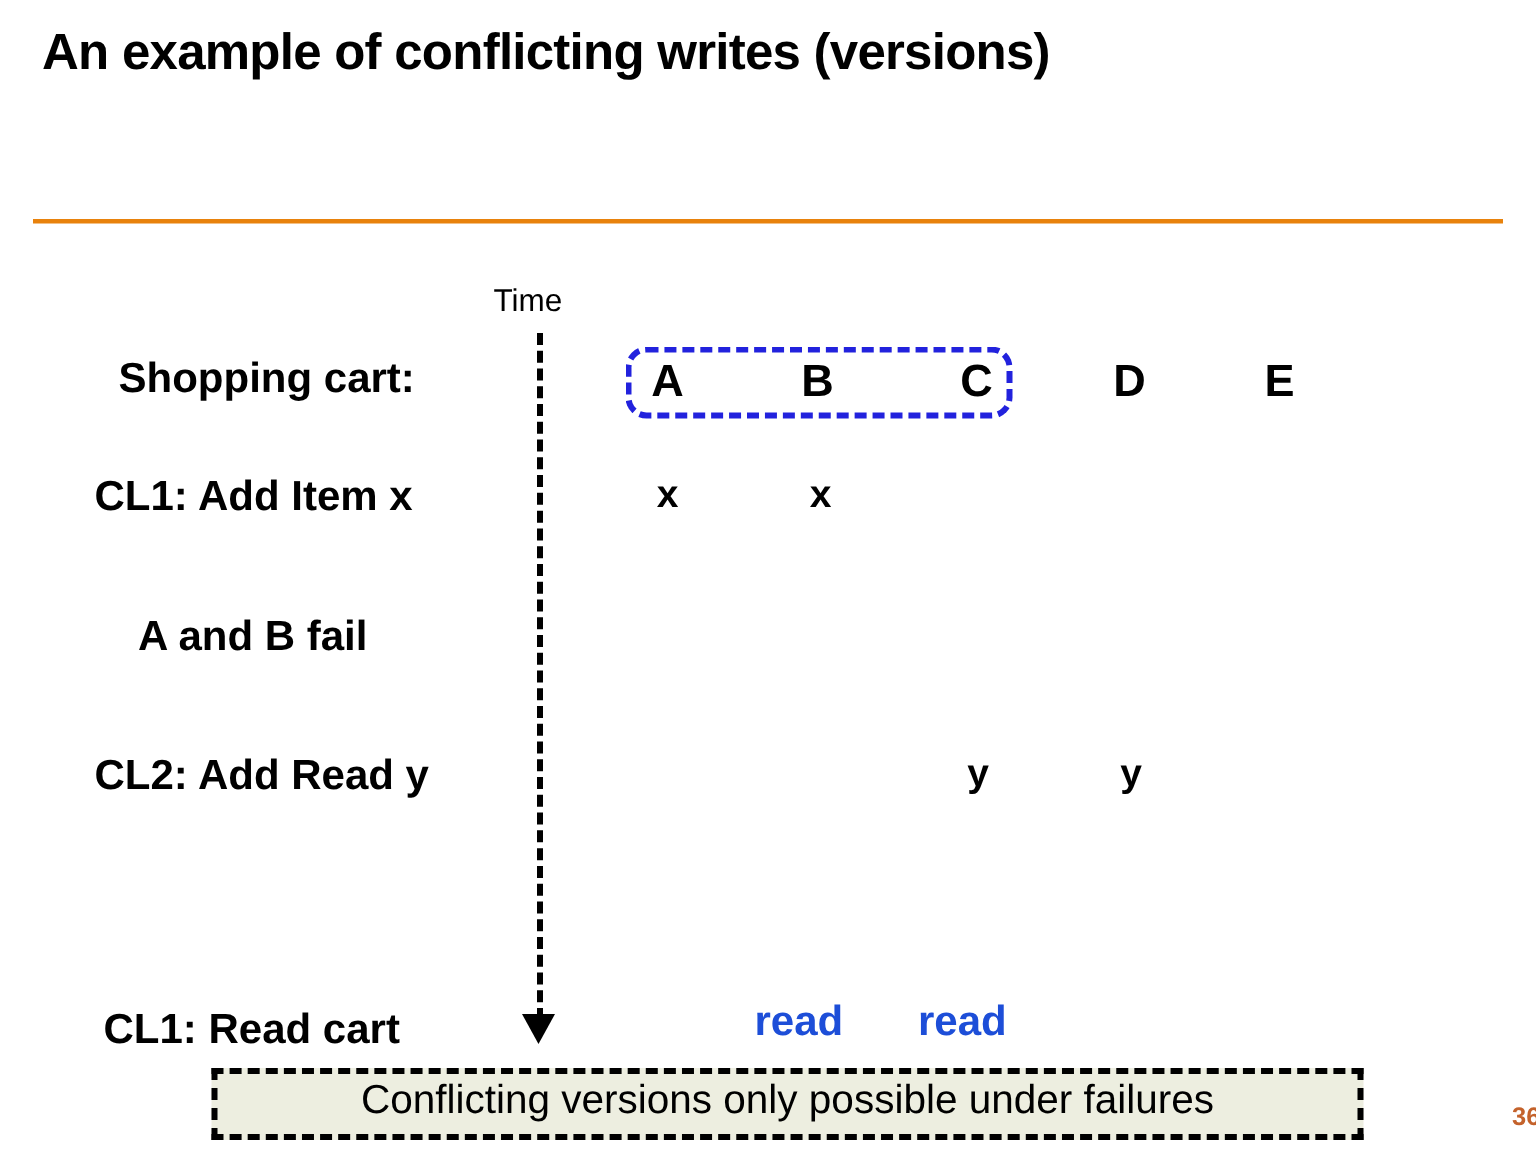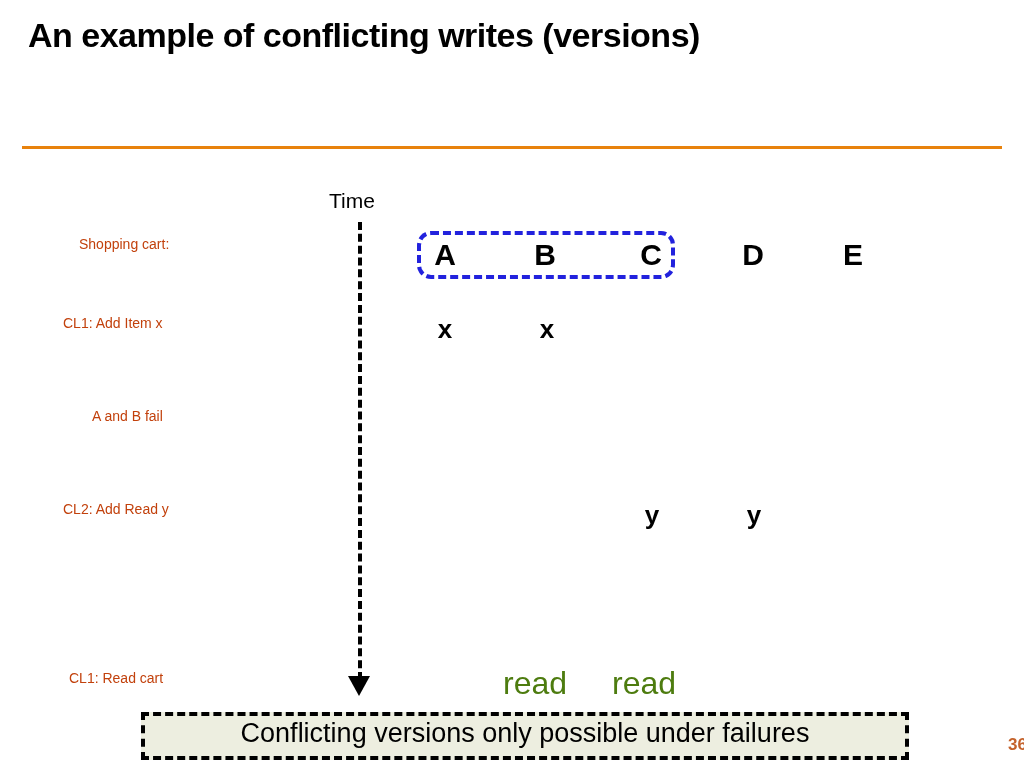--- a/index.html
+++ b/index.html
@@ -77,23 +77,23 @@
     top: 676px;
     width: 0;
     height: 0;
     border-left: 11px solid transparent;
     border-right: 11px solid transparent;
     border-top: 20px solid #000000;
   }
   
   .row-label {
     position: absolute;
-    font-size: 14px;
-    font-weight: normal;
-    color: #c2410c;
+    font-size: 28px;
+    font-weight: bold;
+    color: #000000;
     white-space: nowrap;
   }
   
   .node-letter {
     position: absolute;
     font-size: 30px;
     font-weight: bold;
     color: #000000;
     text-align: center;
     width: 40px;
@@ -111,23 +111,23 @@
   .mark {
     position: absolute;
     font-size: 26px;
     font-weight: bold;
     color: #000000;
     text-align: center;
     width: 40px;
   }
   .read-word {
     position: absolute;
-    font-size: 32px;
-    font-weight: normal;
-    color: #4d7c0f;
+    font-size: 28px;
+    font-weight: bold;
+    color: #1d4ed8;
     white-space: nowrap;
   }
   .footer-box {
     position: absolute;
     left: 141px;
     top: 712px;
     width: 768px;
     height: 48px;
     background: #EDEEE0;
     border: 4px dashed #000000;

